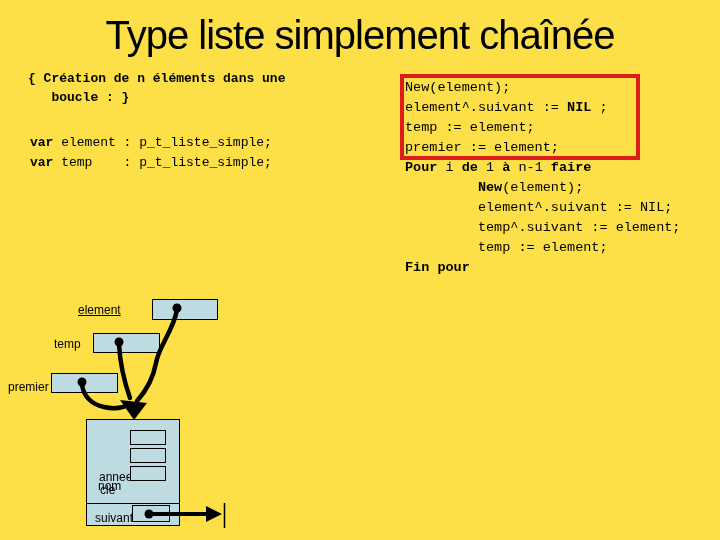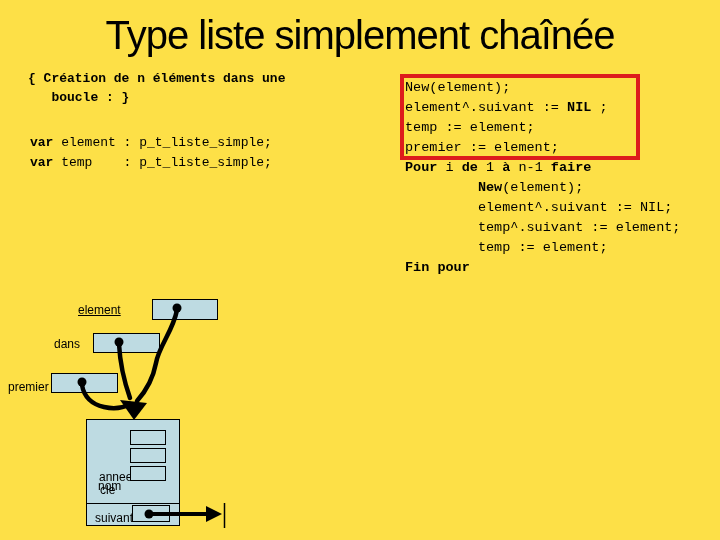--- a/index.html
+++ b/index.html
@@ -45,21 +45,21 @@
 
   <div class="code vars-block"><div><b>var</b> element : p_t_liste_simple;</div><div><b>var</b> temp    : p_t_liste_simple;</div></div>
 
   <div class="code main-code"><div>New(element);</div><div>element^.suivant := <b>NIL</b> ;</div><div>temp := element;</div><div>premier := element;</div><div><b>Pour</b> i <b>de</b> 1 <b>à</b> n-1 <b>faire</b></div><div>         <b>New</b>(element);</div><div>         element^.suivant := NIL;</div><div>         temp^.suivant := element;</div><div>         temp := element;</div><div><b>Fin pour</b></div></div>
 
   <div class="red-box"></div>
 
   <span class="dlabel" style="left:78px;top:304px;text-decoration:underline;">element</span>
   <div class="node" style="left:152px;top:299px;width:66px;height:21px;"></div>
 
-  <span class="dlabel" style="left:54px;top:338px;">dans</span>
+  <span class="dlabel" style="left:54px;top:338px;">temp</span>
   <div class="node" style="left:93px;top:333px;width:67px;height:20px;"></div>
 
   <span class="dlabel" style="left:8px;top:381px;">premier</span>
   <div class="node" style="left:51px;top:373px;width:67px;height:20px;"></div>
 
   <div class="node" style="left:86px;top:419px;width:94px;height:85px;"></div>
   <div class="node" style="left:86px;top:503px;width:94px;height:23px;"></div>
 
   <span class="dlabel" style="left:100px;top:437px;margin-top:47px;">cle</span>
   <div class="slot" style="left:130px;top:430px;width:36px;height:15px;"></div>

